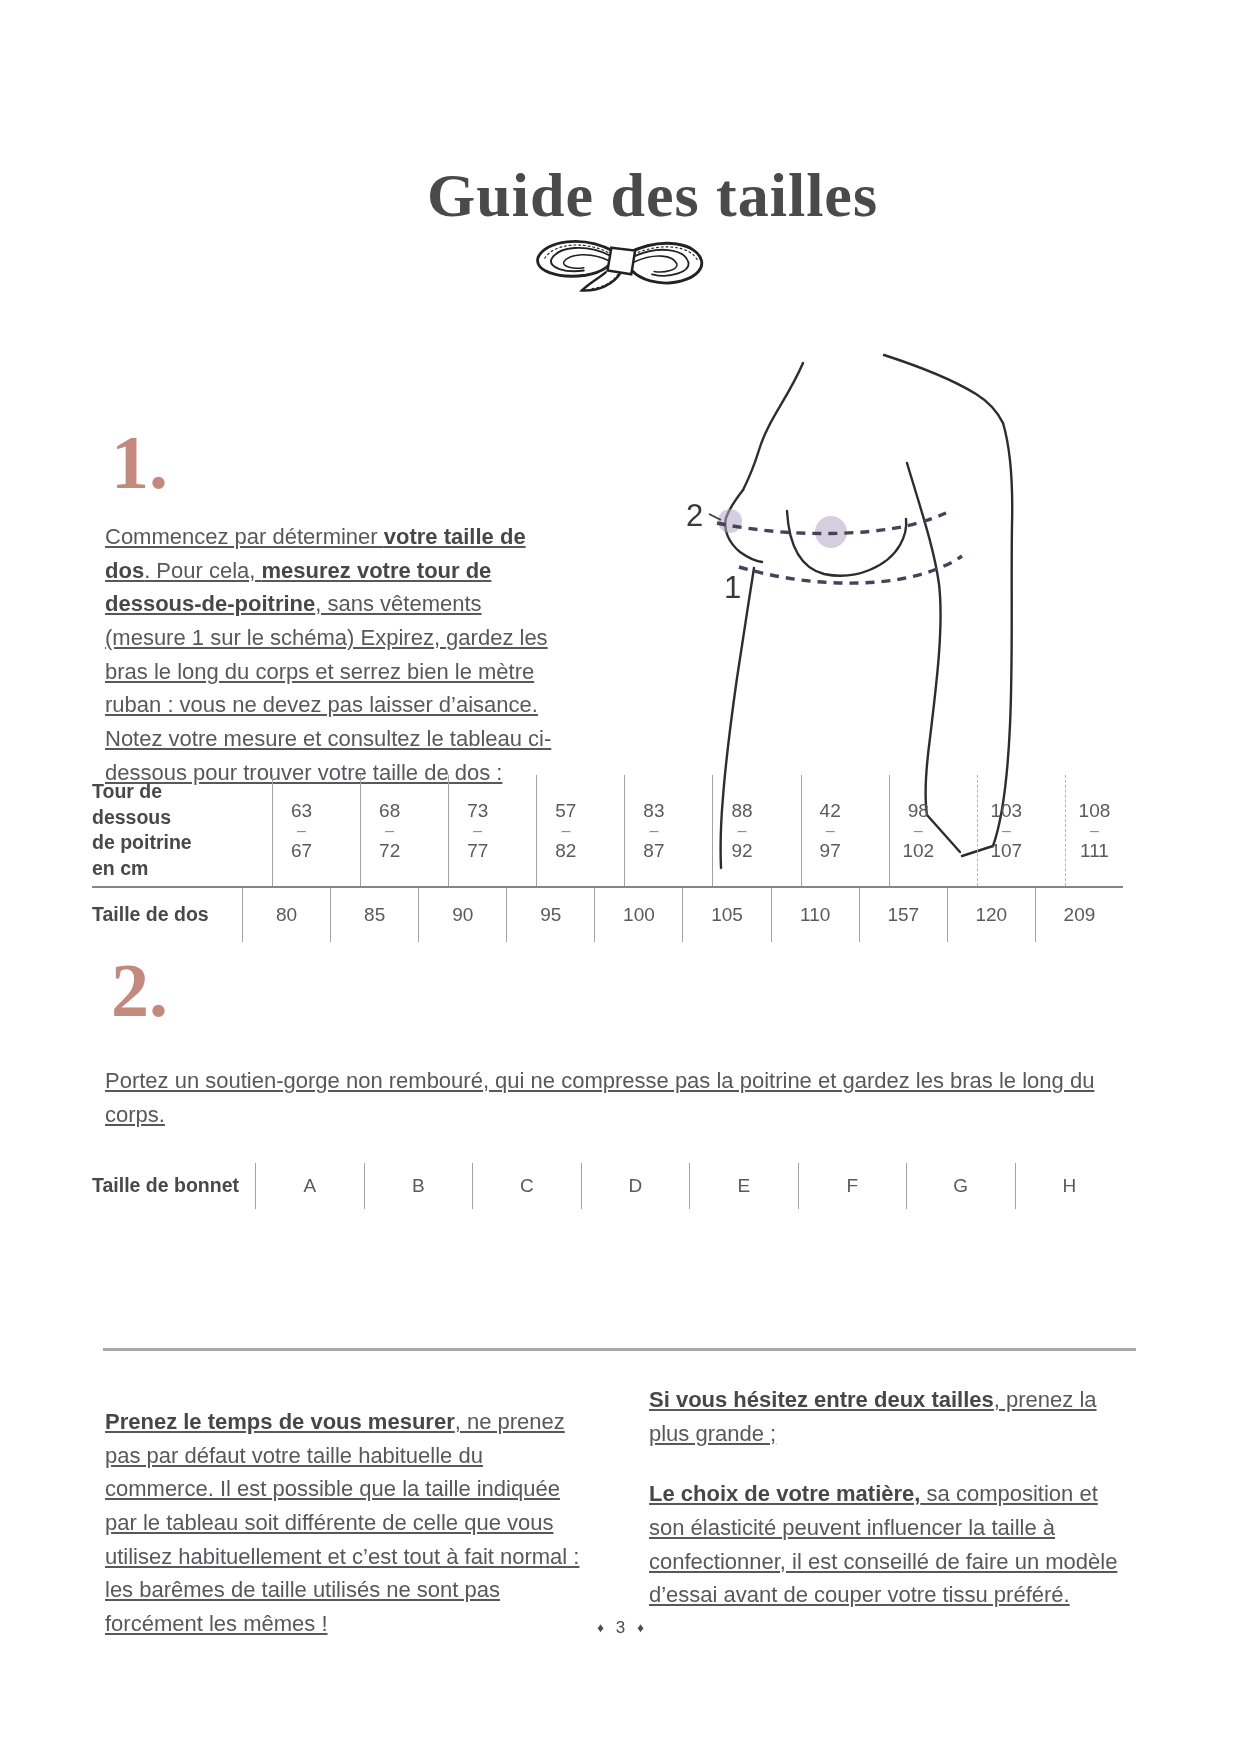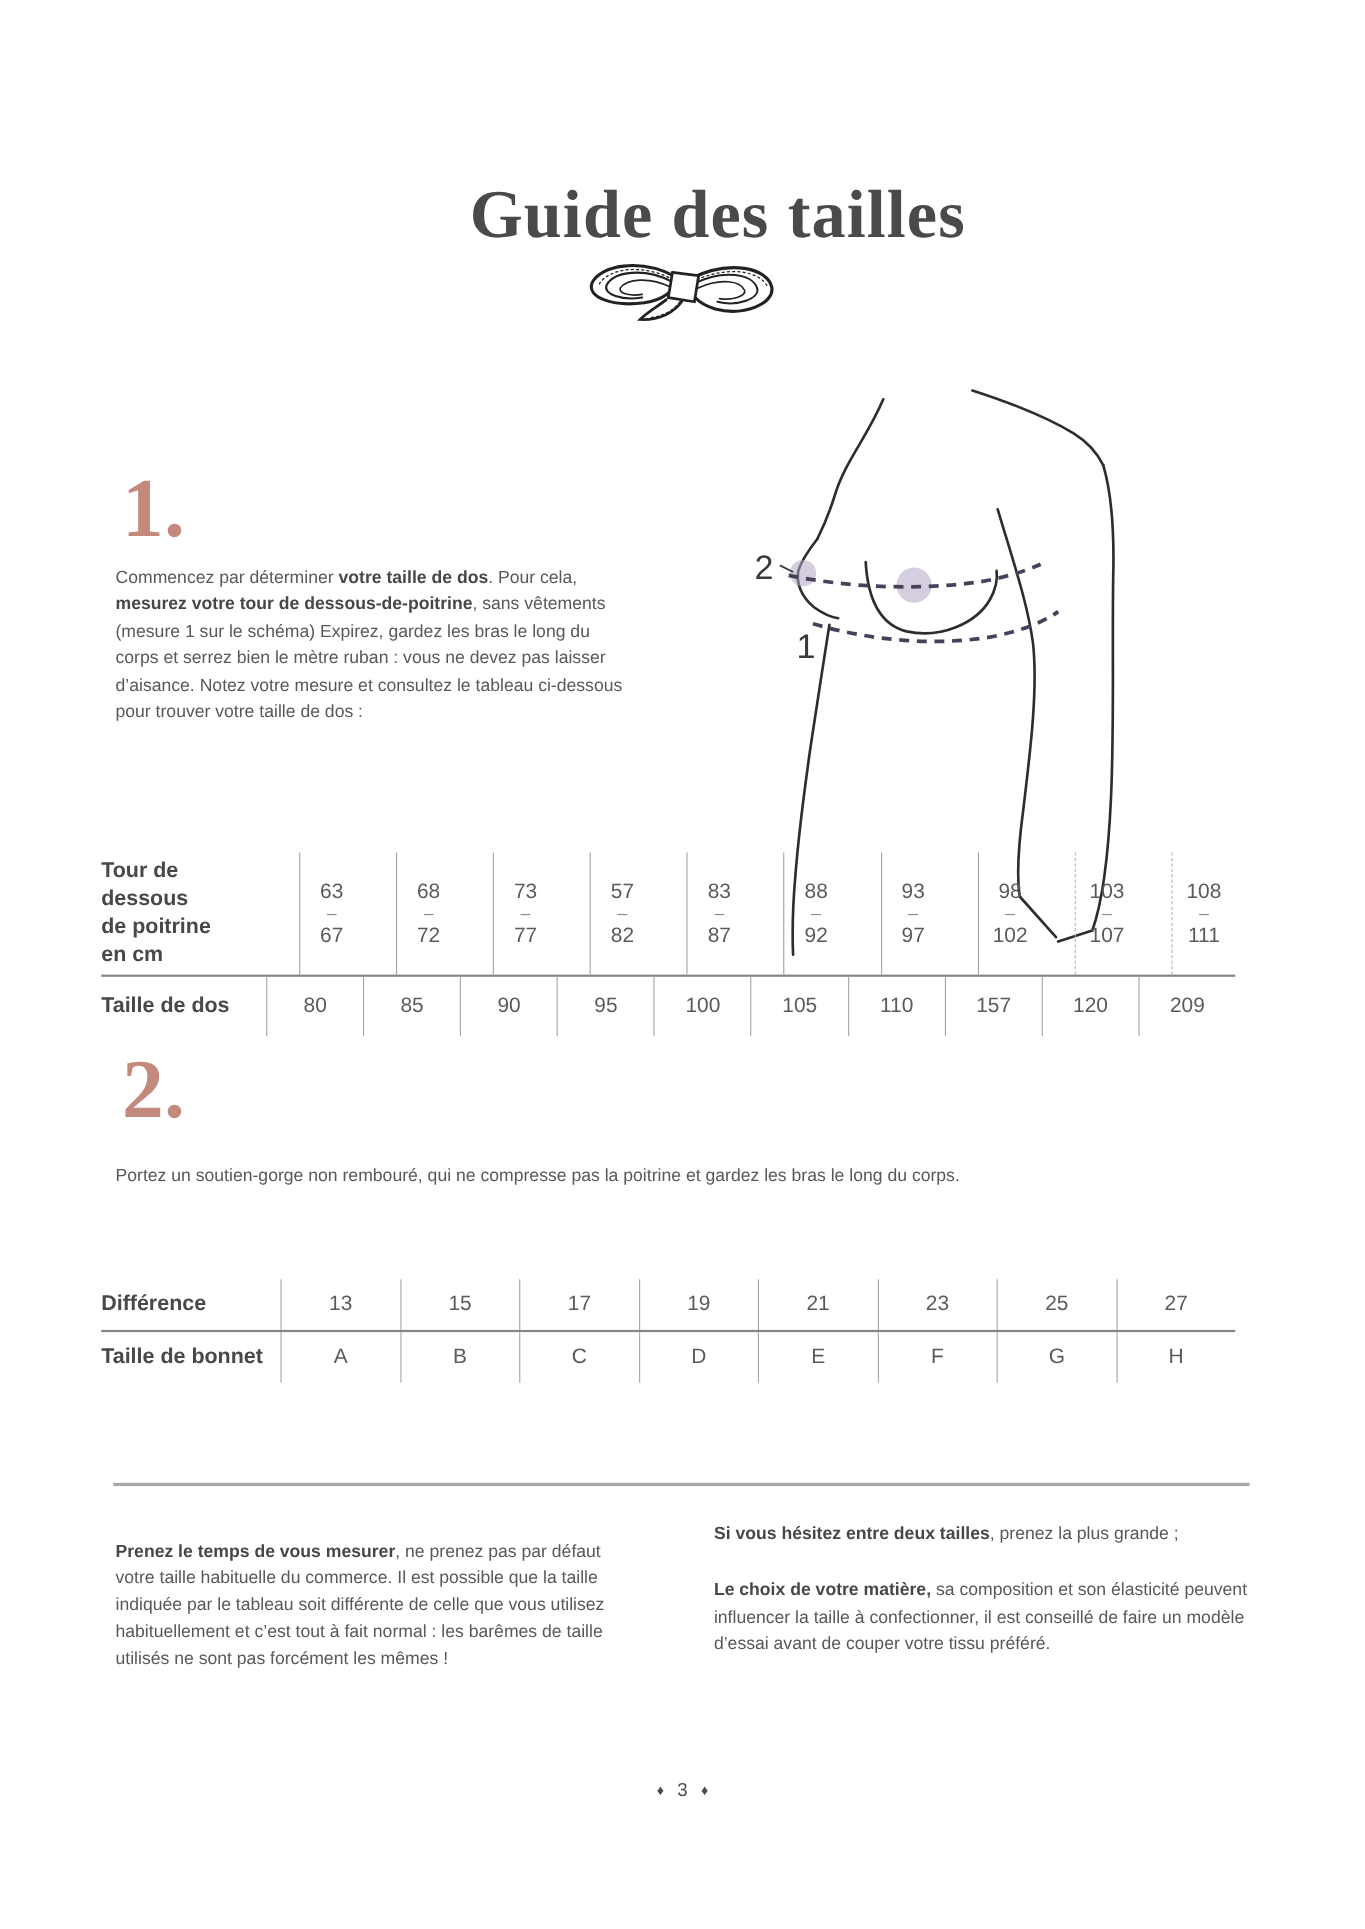--- a/index.html
+++ b/index.html
@@ -14,21 +14,21 @@
     font-family:"Liberation Serif", serif;font-weight:700;font-size:62px;
     color:#4a4a4c;letter-spacing:1px;margin-left:32px;
   }
   .skein{position:absolute;left:523px;top:222px;}
 
   .step{position:absolute;left:105px;}
   .step-number{
     font-family:"Liberation Serif", serif;font-weight:700;font-size:76px;
     line-height:.92;color:#c4897d;margin:0 0 16px 6px;
   }
-  .para{font-size:16px;line-height:1.53;}
+  .para{font-size:22px;line-height:1.53;text-decoration:underline;}
   #step1{top:428px;width:462px;}
   #step2{top:956px;width:1031px;}
   .two-col{display:flex;gap:69px;}
   .col-left{width:475px;flex:0 0 auto;}
   .col-right{flex:1 1 auto;}
 
   .figure{position:absolute;left:590px;top:300px;width:450px;height:580px;}
 
   .size-table{position:absolute;left:92px;width:1031px;}
   #table1{top:775px;}
@@ -140,21 +140,21 @@
         <div>83</div>
         <div class="range-dash">–</div>
         <div>87</div>
       </div>
       <div class="cell stack">
         <div>88</div>
         <div class="range-dash">–</div>
         <div>92</div>
       </div>
       <div class="cell stack">
-        <div>93</div>
+        <div>42</div>
         <div class="range-dash">–</div>
         <div>97</div>
       </div>
       <div class="cell stack">
         <div>98</div>
         <div class="range-dash">–</div>
         <div>102</div>
       </div>
       <div class="cell stack dashed-sep">
         <div>103</div>
@@ -183,31 +183,20 @@
 </div>
 
 <section class="step" id="step2">
   <div class="step-number">2.</div>
   <div class="two-col">
     <p class="para col-right"><span>Portez un soutien-gorge non rembouré, qui ne compresse pas la poitrine et gardez les bras le long du corps.</span></p>
   </div>
 </section>
 
 <div class="size-table" id="table2">
-  <div class="t-row head">
-    <div class="t-label">Différence</div>
-  <div class="cell">13</div>
-      <div class="cell">15</div>
-      <div class="cell">17</div>
-      <div class="cell">19</div>
-      <div class="cell">21</div>
-      <div class="cell">23</div>
-      <div class="cell">25</div>
-      <div class="cell">27</div>
-    </div>
   <div class="t-row body">
     <div class="t-label">Taille de bonnet</div>
   <div class="cell">A</div>
       <div class="cell">B</div>
       <div class="cell">C</div>
       <div class="cell">D</div>
       <div class="cell">E</div>
       <div class="cell">F</div>
       <div class="cell">G</div>
       <div class="cell">H</div>

